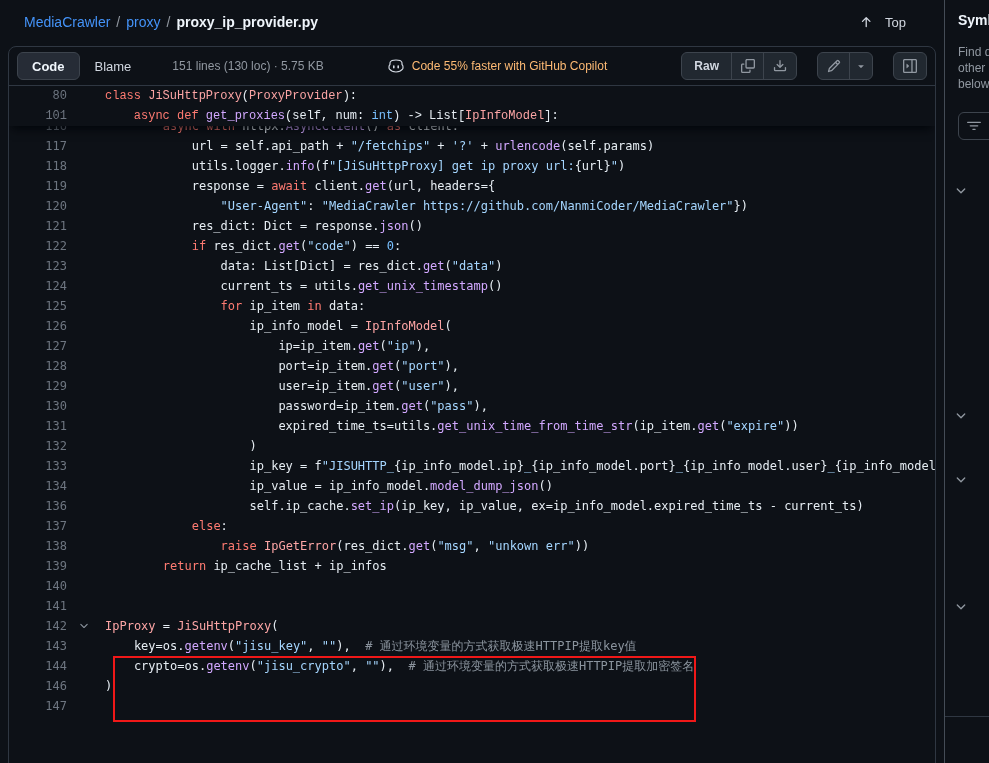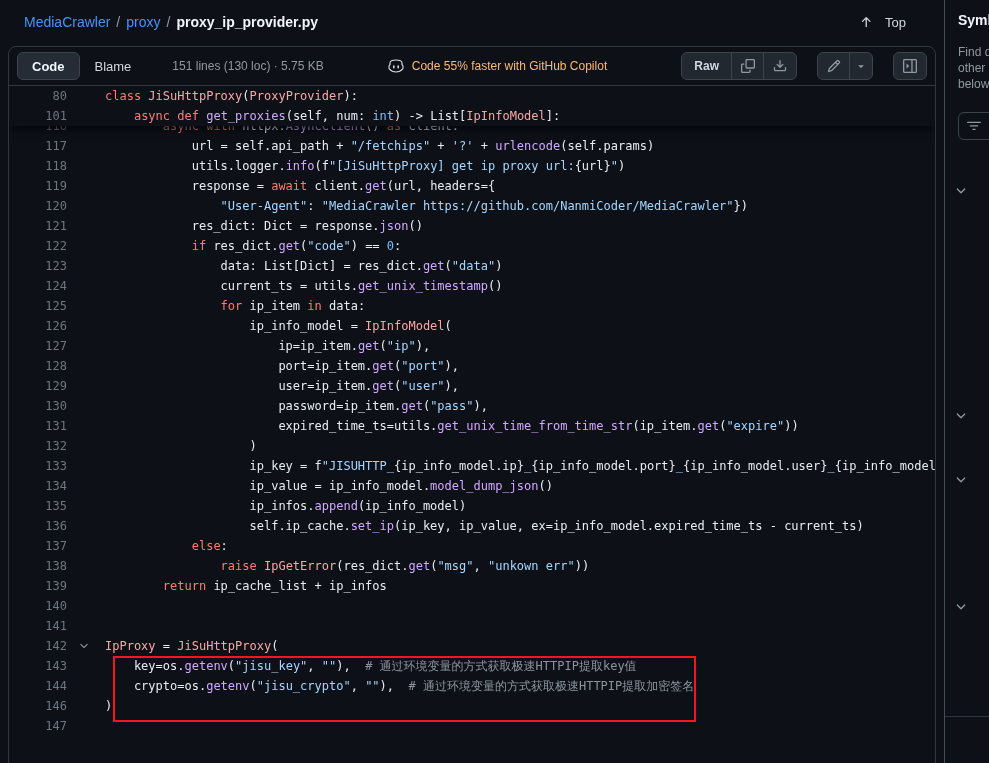--- a/index.html
+++ b/index.html
@@ -30,21 +30,21 @@
   .tbtn{height:26px;display:flex;align-items:center;justify-content:center;padding:0 12px;background:transparent;
     border:none;border-right:1px solid #3d444d;color:#d1d7e0;font-size:12px;font-weight:700;cursor:pointer;}
   .btn-group .tbtn:last-child{border-right:none;}
   .tbtn.icon{width:32px;padding:0;}
   .tbtn.caret{width:22px;}
 
   
   .code-area{position:relative;height:700px;overflow:hidden;
     font-family:"DejaVu Sans Mono","DejaVu Sans",monospace;}
   .sticky{position:absolute;top:0;left:0;right:0;z-index:3;background:#0d1117;
-    box-shadow:0 6px 9px -3px rgba(1,4,9,0.9);}
+    box-shadow:0 6px 9px -3px rgba(1,4,9,0.9);font-family:Liberation Mono, monospace;}
   .lines{margin-top:30px;}
   .code-line{display:flex;height:20px;line-height:20px;}
   .ln{width:58px;flex:none;text-align:right;color:#6e7681;font-size:12px;cursor:pointer;}
   .chev{width:38px;flex:none;display:flex;align-items:center;padding-left:11px;box-sizing:border-box;}
   .code-text{font-size:12px;white-space:pre;}
   .t-p{color:#e6edf3}.t-k{color:#ff7b72}.t-f{color:#d2a8ff}.t-t{color:#fca5a5}
   .t-s{color:#a5d6ff}.t-n{color:#79c0ff}.t-c{color:#8b949e}
 
   
   .red-box{position:absolute;left:113px;top:656px;width:583px;height:66px;border:2px solid #f01818;
@@ -235,25 +235,20 @@
           <div class="ln">133</div>
           <div class="chev"></div>
           <div class="code-text"><span class="t-p">                    ip_key = f</span><span class="t-s">"JISUHTTP_</span><span class="t-p">{ip_info_model.ip}</span><span class="t-s">_</span><span class="t-p">{ip_info_model.port}</span><span class="t-s">_</span><span class="t-p">{ip_info_model.user}</span><span class="t-s">_</span><span class="t-p">{ip_info_model</span></div>
         </div>
         <div class="code-line">
           <div class="ln">134</div>
           <div class="chev"></div>
           <div class="code-text"><span class="t-p">                    ip_value = ip_info_model.</span><span class="t-f">model_dump_json</span><span class="t-p">()</span></div>
         </div>
         <div class="code-line">
-          <div class="ln">135</div>
-          <div class="chev"></div>
-          <div class="code-text"><span class="t-p">                    ip_infos.</span><span class="t-f">append</span><span class="t-p">(ip_info_model)</span></div>
-        </div>
-        <div class="code-line">
           <div class="ln">136</div>
           <div class="chev"></div>
           <div class="code-text"><span class="t-p">                    self.ip_cache.</span><span class="t-f">set_ip</span><span class="t-p">(ip_key, ip_value, ex=ip_info_model.expired_time_ts - current_ts)</span></div>
         </div>
         <div class="code-line">
           <div class="ln">137</div>
           <div class="chev"></div>
           <div class="code-text"><span class="t-p">            </span><span class="t-k">else</span><span class="t-p">:</span></div>
         </div>
         <div class="code-line">

